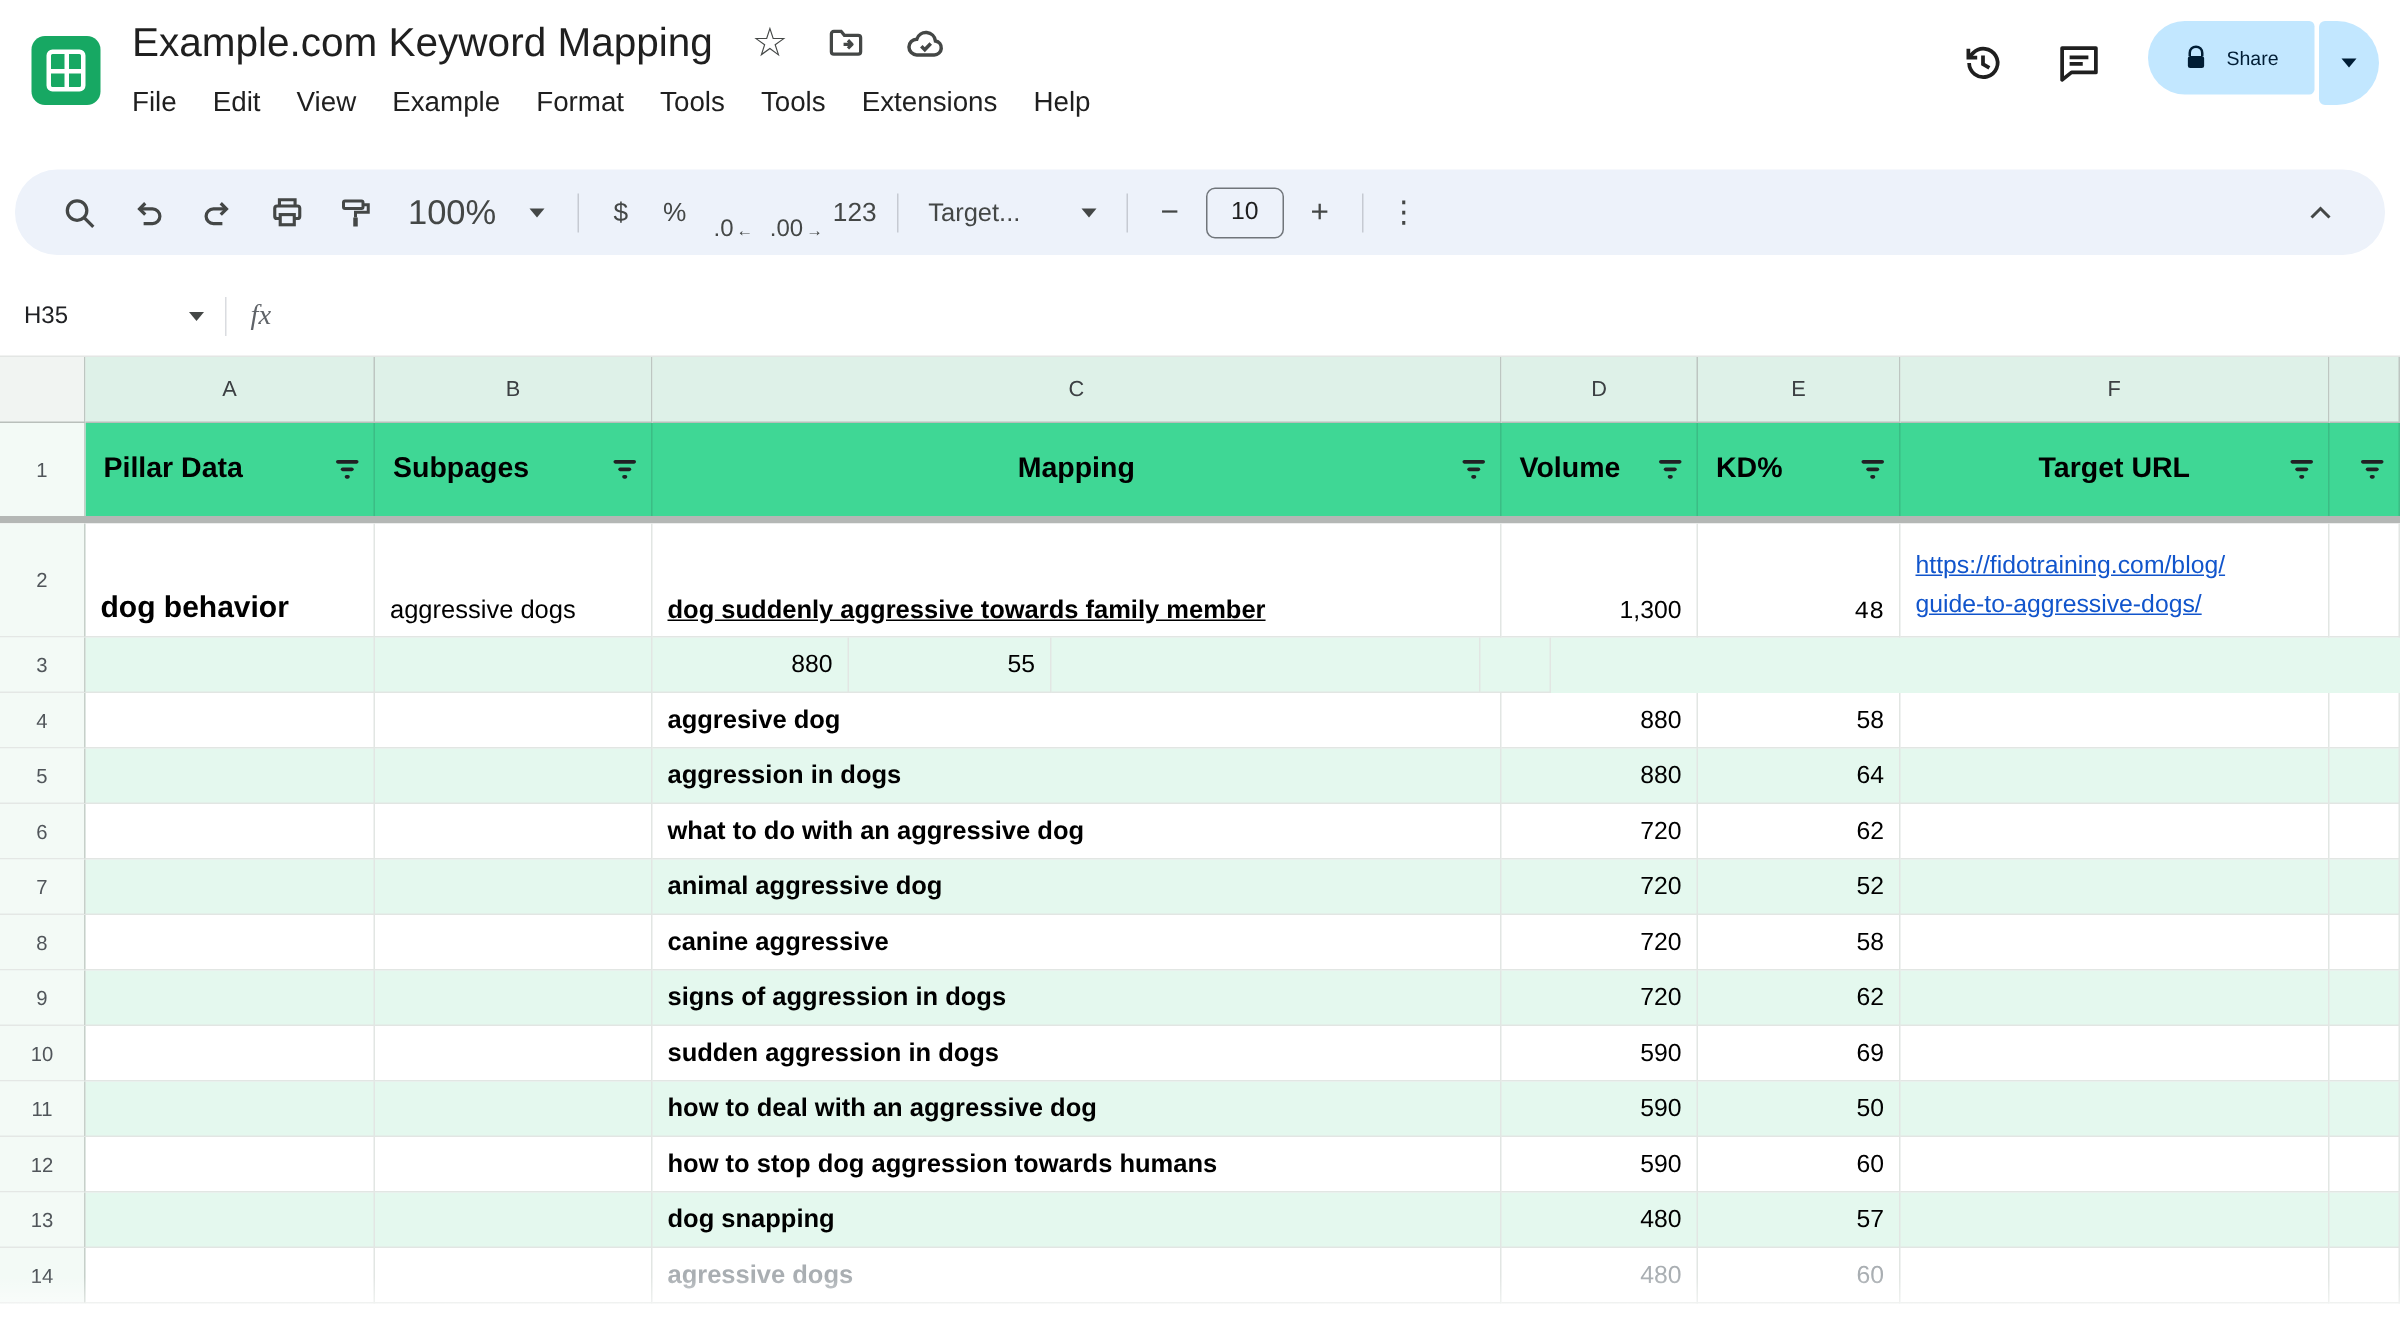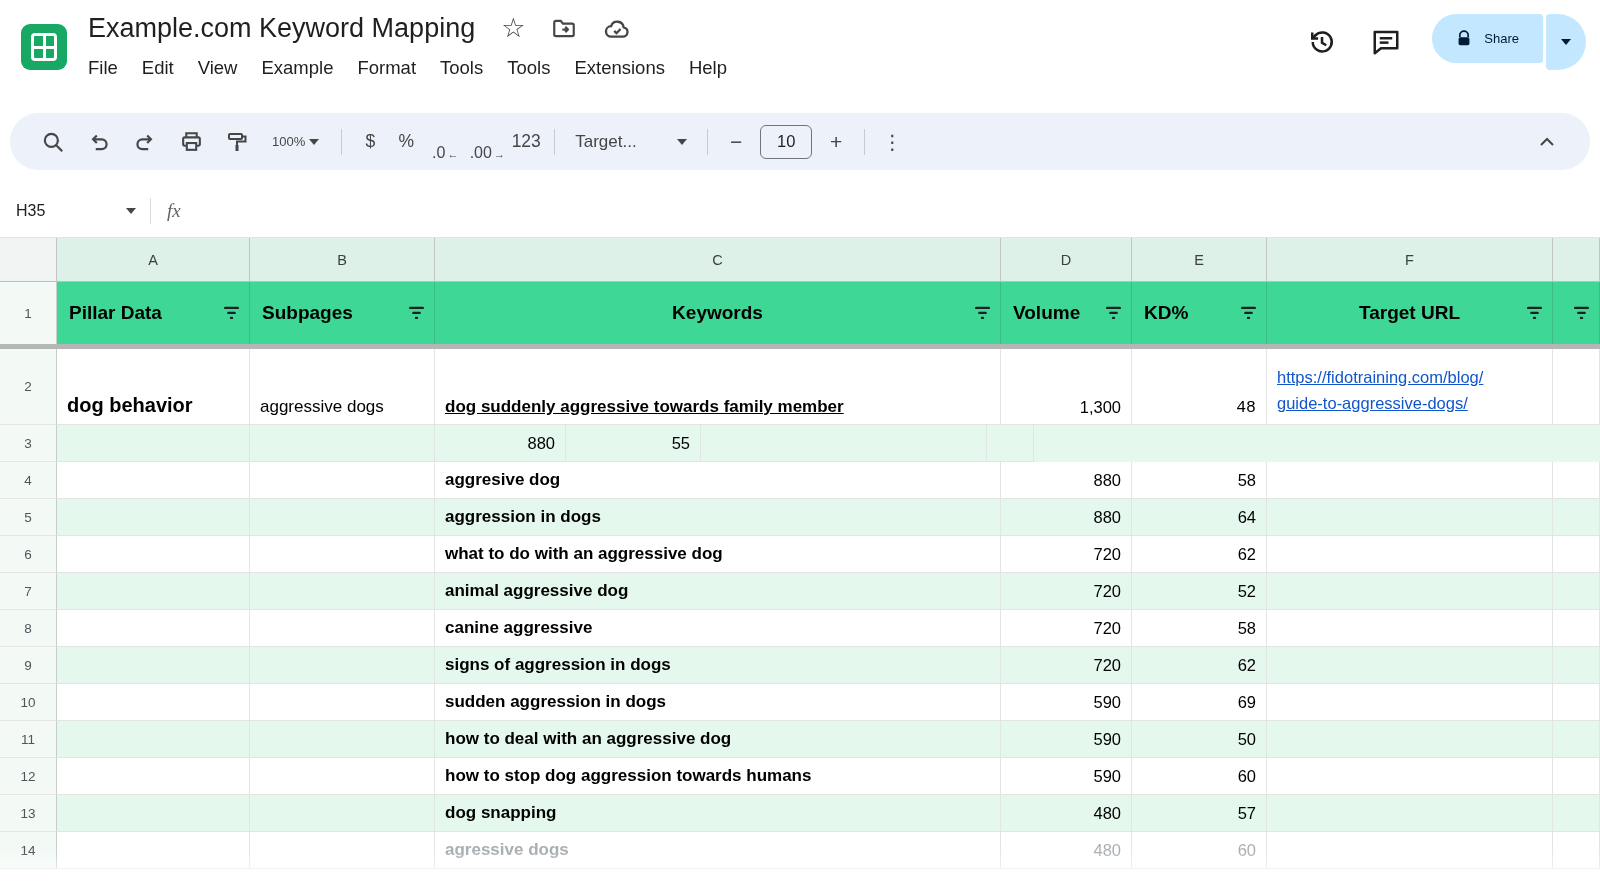--- a/index.html
+++ b/index.html
@@ -31,21 +31,21 @@
     border-radius:4px 28px 28px 4px;display:flex;align-items:center;justify-content:center;}
   .caret{width:0;height:0;border-left:5.5px solid transparent;border-right:5.5px solid transparent;
     border-top:6.5px solid #444746;}
   .share-caret .caret{border-top-color:#001d35;}
 
   
   #toolbar{margin:8px 10px 0;height:57px;background:var(--toolbar-bg,#edf2fa);border-radius:28px;
     display:flex;align-items:center;padding:0 20px;position:relative;color:#444746;}
   .tool{min-width:46px;height:40px;display:flex;align-items:center;justify-content:center;border-radius:20px;}
   .tdiv{width:1px;height:26px;background:#c6cad2;margin:0 10px;}
-  .zoom-btn{display:flex;align-items:center;gap:4px;font-size:13px;padding:0 12px;}
+  .zoom-btn{display:flex;align-items:center;gap:22px;font-size:23px;padding:0 12px;}
   .fmt{font-size:17.5px;min-width:36px;}
   .dec{display:flex;align-items:flex-end;gap:2px;font-size:16px;min-width:42px;}
   .dec .arr{font-size:11px;padding-bottom:2px;}
   .style-btn{display:flex;align-items:center;justify-content:space-between;width:132px;font-size:17px;padding:0 10px;}
   .size-box{width:52px;height:34px;border:1px solid #70757a;border-radius:6px;display:flex;
     align-items:center;justify-content:center;font-size:16.5px;margin:0 6px;color:#1f1f1f;background:#edf2fa;}
   .pm{font-size:21px;min-width:36px;}
   .more-v{font-size:20px;min-width:34px;}
   .collapse{position:absolute;right:20px;top:50%;transform:translateY(-50%);}
 
@@ -260,21 +260,21 @@
         <span>Subpages</span>
         <span class="filter">
           <svg width="17" height="15" viewBox="0 0 17 15">
             <rect x="1" y="1.2" width="15" height="2.4" rx="1.2"></rect>
             <rect x="4.2" y="6.2" width="8.6" height="2.4" rx="1.2"></rect>
             <rect x="6.8" y="11.2" width="3.4" height="2.4" rx="1.2"></rect>
           </svg>
         </span>
       </div>
       <div class="hcell center" style="width: 566px; flex: 0 0 566px;">
-        <span>Keywords</span>
+        <span>Mapping</span>
         <span class="filter">
           <svg width="17" height="15" viewBox="0 0 17 15">
             <rect x="1" y="1.2" width="15" height="2.4" rx="1.2"></rect>
             <rect x="4.2" y="6.2" width="8.6" height="2.4" rx="1.2"></rect>
             <rect x="6.8" y="11.2" width="3.4" height="2.4" rx="1.2"></rect>
           </svg>
         </span>
       </div>
       <div class="hcell" style="width: 131px; flex: 0 0 131px;">
         <span>Volume</span>

